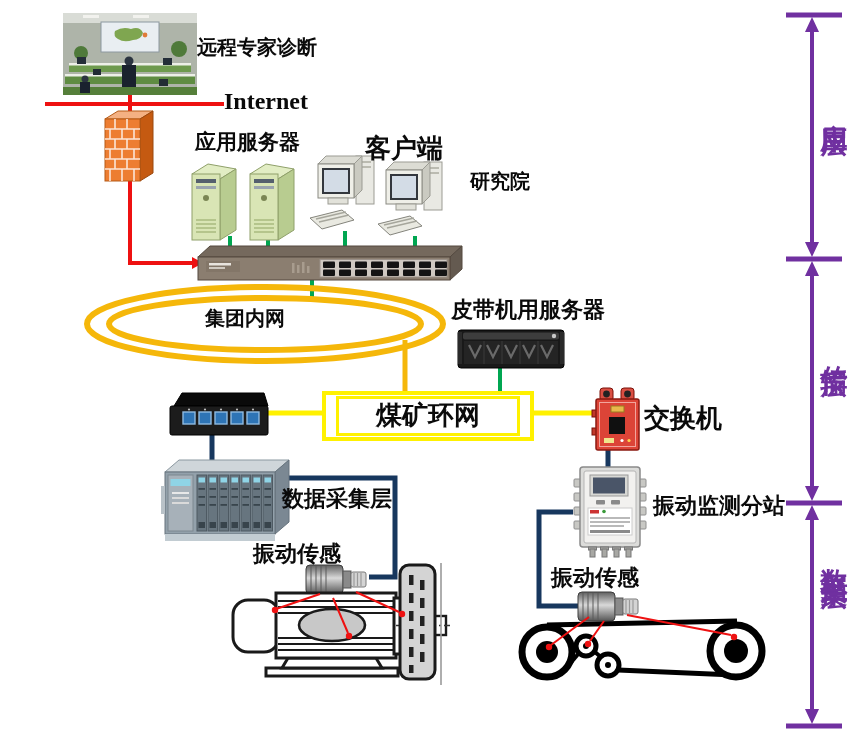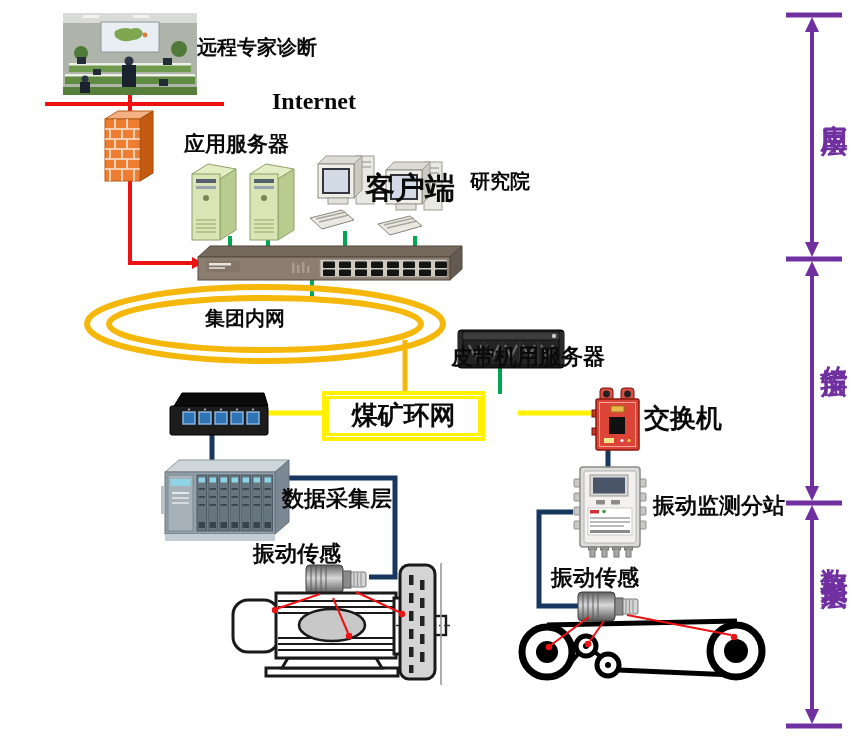--- a/index.html
+++ b/index.html
@@ -25,21 +25,21 @@
   .fill-red{fill:var(--c-red);}
   .ln-green{stroke:var(--c-green);stroke-width:4;fill:none;}
   .ln-gold{stroke:var(--c-gold);stroke-width:6;fill:none;}
   .ln-goldline{stroke:var(--c-gold);stroke-width:5;fill:none;}
   .ln-yellow{stroke:var(--c-yellow);stroke-width:5;fill:none;}
   .ln-navy{stroke:var(--c-navy);stroke-width:5;fill:none;}
   .ln-purple{stroke:var(--c-purple);stroke-width:4;fill:none;}
   .cap-purple{stroke:var(--c-purple);stroke-width:5;fill:none;}
   .fill-purple{fill:var(--c-purple);}
   #ring-box{
-    position:absolute;left:322px;top:391px;width:163px;height:50px;background:#fff;
+    position:absolute;left:322px;top:391px;width:212px;height:50px;background:#fff;
     border:4px solid var(--c-yellow);box-sizing:border-box;display:flex;align-items:center;justify-content:center;
   }
   #ring-box .inner{
     border:3px solid var(--c-yellow);width:178px;height:34px;display:flex;align-items:center;justify-content:center;
   }
 </style>
 </head>
 <body>
 
 <div id="canvas">
@@ -515,26 +515,26 @@
     <polygon class="fill-purple" points="42,257 35,242 49,242"></polygon>
     <line class="ln-purple" x1="42" y1="272" x2="42" y2="490"></line>
     <polygon class="fill-purple" points="42,261 35,276 49,276"></polygon>
     <polygon class="fill-purple" points="42,501 35,486 49,486"></polygon>
     <line class="ln-purple" x1="42" y1="516" x2="42" y2="713"></line>
     <polygon class="fill-purple" points="42,505 35,520 49,520"></polygon>
     <polygon class="fill-purple" points="42,724 35,709 49,709"></polygon>
   </svg>
 
   <div class="lbl" style="left:197px;top:37px;font-size:20px;">远程专家诊断</div>
-  <div class="lbl serif" style="left:224px;top:89px;font-size:24px;margin-left:48px;">Internet</div>
-  <div class="lbl" style="left:184px;top:133px;font-size:21px;">应用服务器</div>
-  <div class="lbl" style="left:365px;top:135px;font-size:30px;margin-top:37px;">客户端</div>
+  <div class="lbl serif" style="left:224px;top:89px;font-size:24px;">Internet</div>
+  <div class="lbl" style="left:195px;top:133px;font-size:21px;font-family:Liberation Mono, monospace;">应用服务器</div>
+  <div class="lbl" style="left:365px;top:135px;font-size:26px;">客户端</div>
   <div class="lbl" style="left:470px;top:171px;font-size:20px;">研究院</div>
   <div class="lbl" style="left:205px;top:308px;font-size:20px;">集团内网</div>
-  <div class="lbl" style="left:451px;top:298px;font-size:22px;margin-top:47px;">皮带机用服务器</div>
+  <div class="lbl" style="left:451px;top:298px;font-size:22px;">皮带机用服务器</div>
   <div class="lbl" style="left:644px;top:405px;font-size:26px;">交换机</div>
   <div class="lbl" style="left:282px;top:487px;font-size:22px;">数据采集层</div>
   <div class="lbl" style="left:653px;top:494px;font-size:22px;">振动监测分站</div>
   <div class="lbl" style="left:253px;top:542px;font-size:22px;">振动传感</div>
   <div class="lbl" style="left:551px;top:566px;font-size:22px;">振动传感</div>
 
   <div class="vlabel" style="left:820px;top:102px;font-size:27px;">应用层</div>
   <div class="vlabel" style="left:820px;top:343px;font-size:27px;">传输层</div>
   <div class="vlabel" style="left:820px;top:547px;font-size:27px;">数据采集层</div>
 

